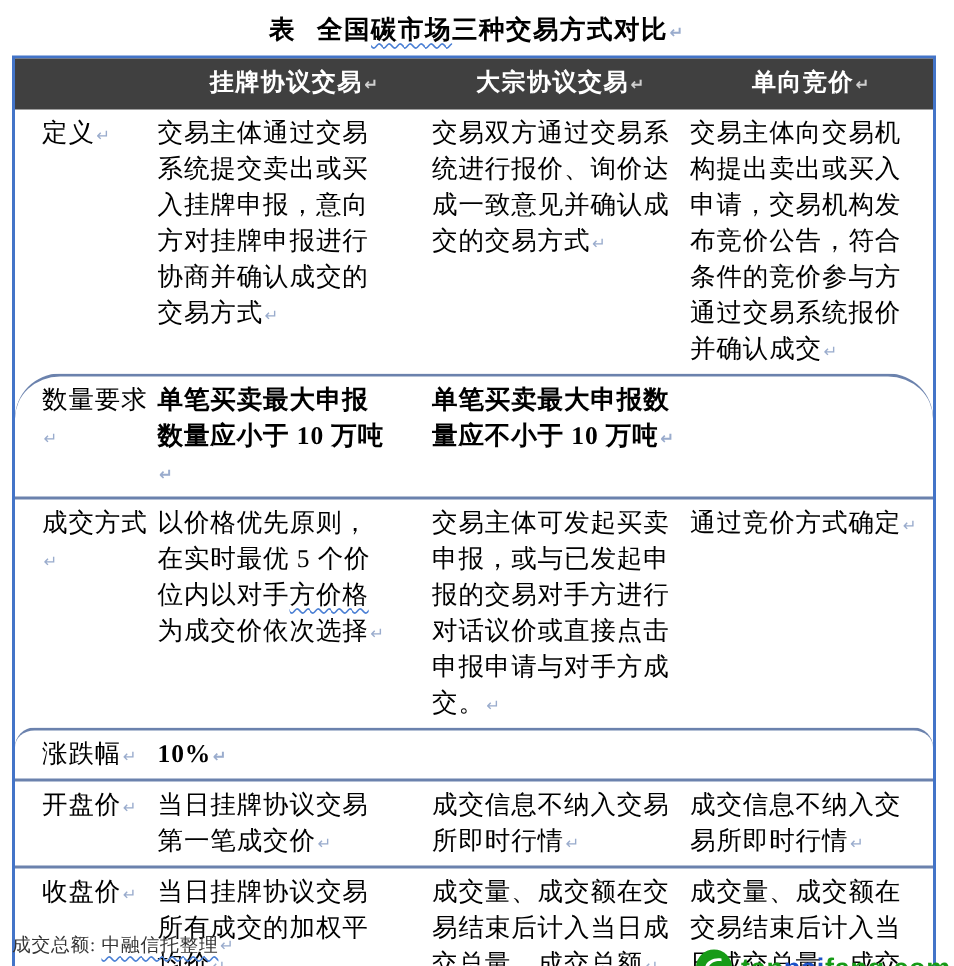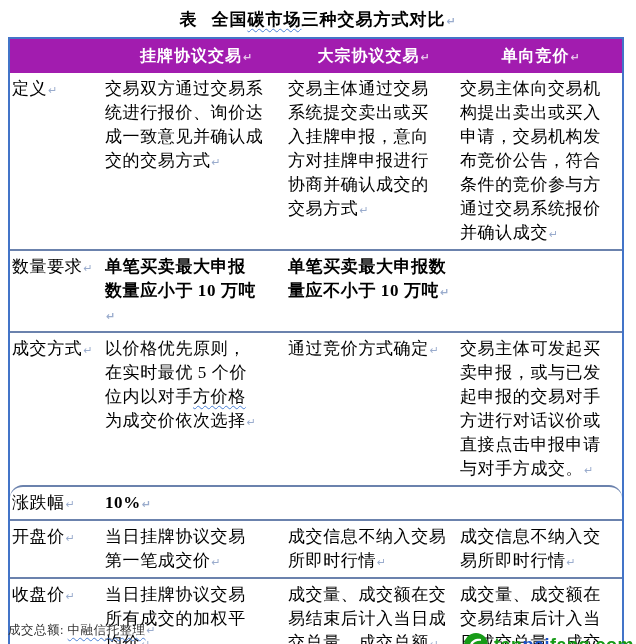--- a/index.html
+++ b/index.html
@@ -22,38 +22,38 @@
     color:#9aaccd;font-size:11px;font-family:"DejaVu Sans",sans-serif;
     margin-left:1px;vertical-align:baseline;
   }
   .eoc.light{color:rgba(255,255,255,0.75);}
   .tbl{
     position:absolute;left:8px;top:37px;width:612px;
     border:2px solid #4374c8;background:#fff;
   }
   .hrow{
     display:grid;grid-template-columns:95px 183px 172px 1fr;
-    background:#a21caf;color:#fff;font-weight:bold;font-size:16px;
+    background:#404040;color:#fff;font-weight:bold;font-size:16px;
     height:34px;line-height:34px;
   }
   .hrow .hcell{text-align:center;letter-spacing:1px;}
   .row{
     display:grid;grid-template-columns:95px 183px 172px 1fr;
     border-top:2px solid #6b82ad;
     font-size:17px;line-height:24px;letter-spacing:0.6px;
   }
   .row.first{border-top:none;}
   .cell{padding-top:4px;padding-bottom:2px;}
-  .lbl{padding-left:2px;}
+  .lbl{padding-left:18px;}
   .c1{padding-right:31px;}
   .c2{padding-right:8px;}
   .c3{padding-right:4px;}
   .bold .cell{font-weight:bold;}
   .r-def{min-height:140px;}
-  .r-qty{min-height:68px;}
+  .r-qty{min-height:68px;border-radius:30px;}
   .r-deal{min-height:128px;}
   .r-limit{min-height:26px;border-radius:13px;}
   .r-open{min-height:46px;}
   .r-close{min-height:70px;}
   .source{
     position:absolute;left:8px;top:622px;font-size:12.5px;color:#333;
     letter-spacing:0.5px;
   }
   .logo{
     position:absolute;right:2px;top:632px;display:flex;align-items:center;
@@ -75,37 +75,37 @@
 
   <div class="hrow">
     <div class="hcell"></div>
     <div class="hcell"><span>挂牌协议交易</span><span class="eoc light">↵</span></div>
     <div class="hcell"><span>大宗协议交易</span><span class="eoc light">↵</span></div>
     <div class="hcell"><span>单向竞价</span><span class="eoc light">↵</span></div>
   </div>
 
   <div class="row first r-def">
     <div class="cell lbl"><span>定义</span><span class="eoc">↵</span></div>
+    <div class="cell c1"><span>交易主体通过交易系统提交卖出或买入挂牌申报，意向方对挂牌申报进行协商并确认成交的交易方式</span><span class="eoc">↵</span></div>
     <div class="cell c2"><span>交易双方通过交易系统进行报价、询价达成一致意见并确认成交的交易方式</span><span class="eoc">↵</span></div>
-    <div class="cell c1"><span>交易主体通过交易系统提交卖出或买入挂牌申报，意向方对挂牌申报进行协商并确认成交的交易方式</span><span class="eoc">↵</span></div>
     <div class="cell c3"><span>交易主体向交易机构提出卖出或买入申请，交易机构发布竞价公告，符合条件的竞价参与方通过交易系统报价并确认成交</span><span class="eoc">↵</span></div>
   </div>
 
   <div class="row bold r-qty">
     <div class="cell lbl" style="font-weight:normal"><span>数量要求</span><span class="eoc">↵</span></div>
     <div class="cell c1"><span>单笔买卖最大申报数量应小于 10 万吨</span><span class="eoc">↵</span></div>
     <div class="cell c2"><span>单笔买卖最大申报数量应不小于 10 万吨</span><span class="eoc">↵</span></div>
     <div class="cell c3"><span></span></div>
   </div>
 
   <div class="row r-deal">
     <div class="cell lbl"><span>成交方式</span><span class="eoc">↵</span></div>
     <div class="cell c1"><span>以价格优先原则，在实时最优 5 个价位内以对手</span><span class="wavy">方价格</span><span>为成交价依次选择</span><span class="eoc">↵</span></div>
+    <div class="cell c2"><span>交易主体可发起买卖申报，或与已发起申报的交易对手方进行对话议价或直接点击申报申请与对手方成交。</span><span class="eoc">↵</span></div>
     <div class="cell c3"><span>通过竞价方式确定</span><span class="eoc">↵</span></div>
-    <div class="cell c2"><span>交易主体可发起买卖申报，或与已发起申报的交易对手方进行对话议价或直接点击申报申请与对手方成交。</span><span class="eoc">↵</span></div>
   </div>
 
   <div class="row bold r-limit">
     <div class="cell lbl" style="font-weight:normal"><span>涨跌幅</span><span class="eoc">↵</span></div>
     <div class="cell c1"><span>10%</span><span class="eoc">↵</span></div>
     <div class="cell c3"><span></span></div>
   </div>
 
   <div class="row r-open">
     <div class="cell lbl"><span>开盘价</span><span class="eoc">↵</span></div>

